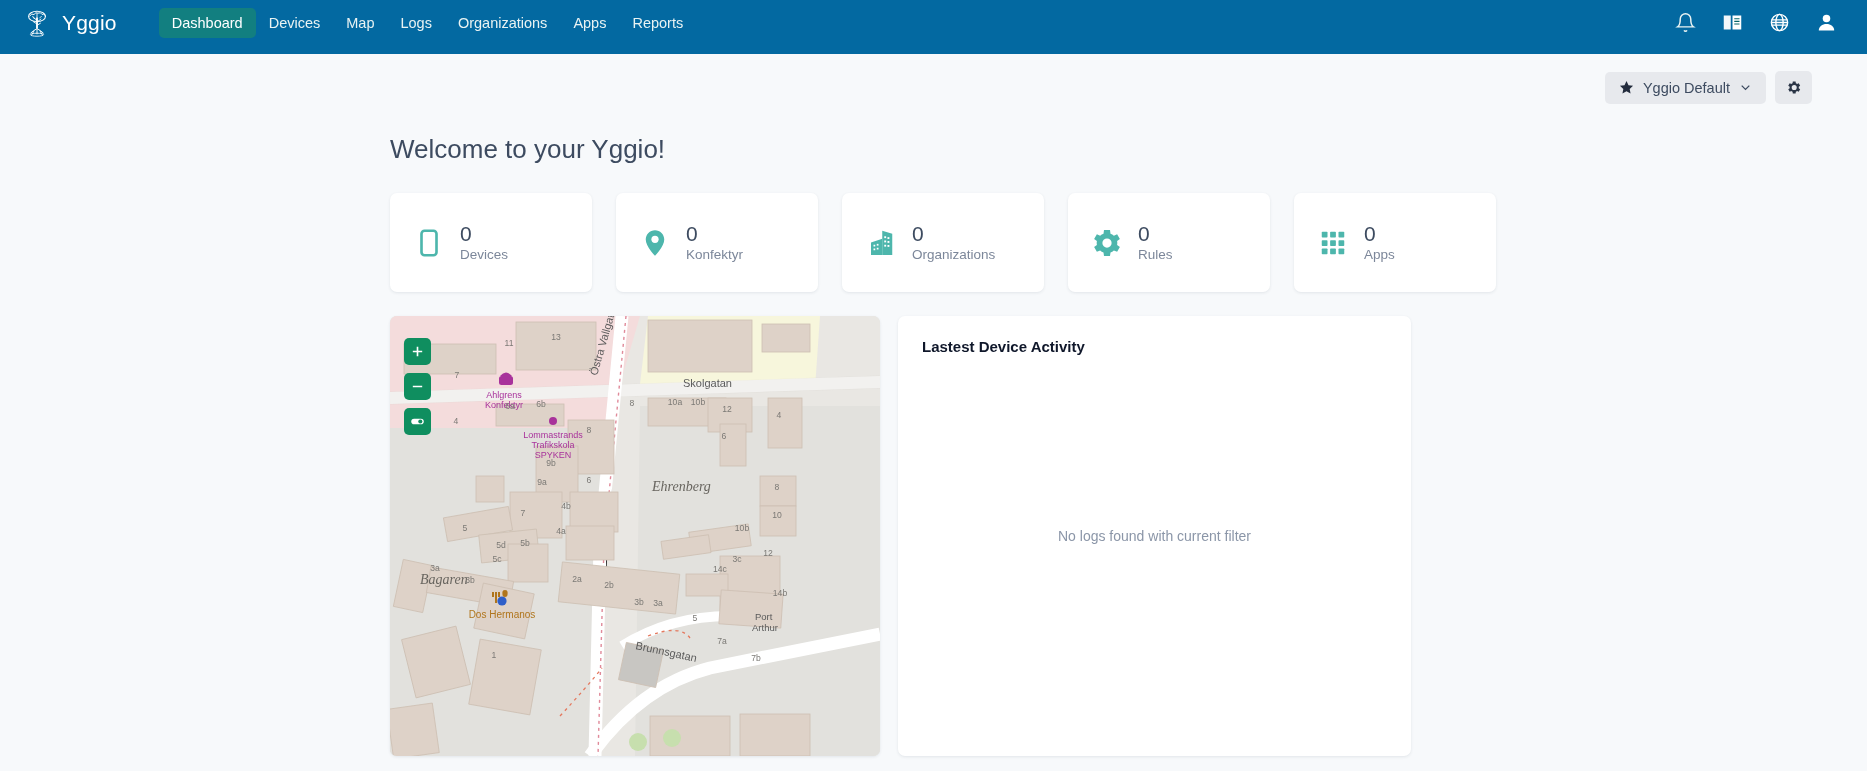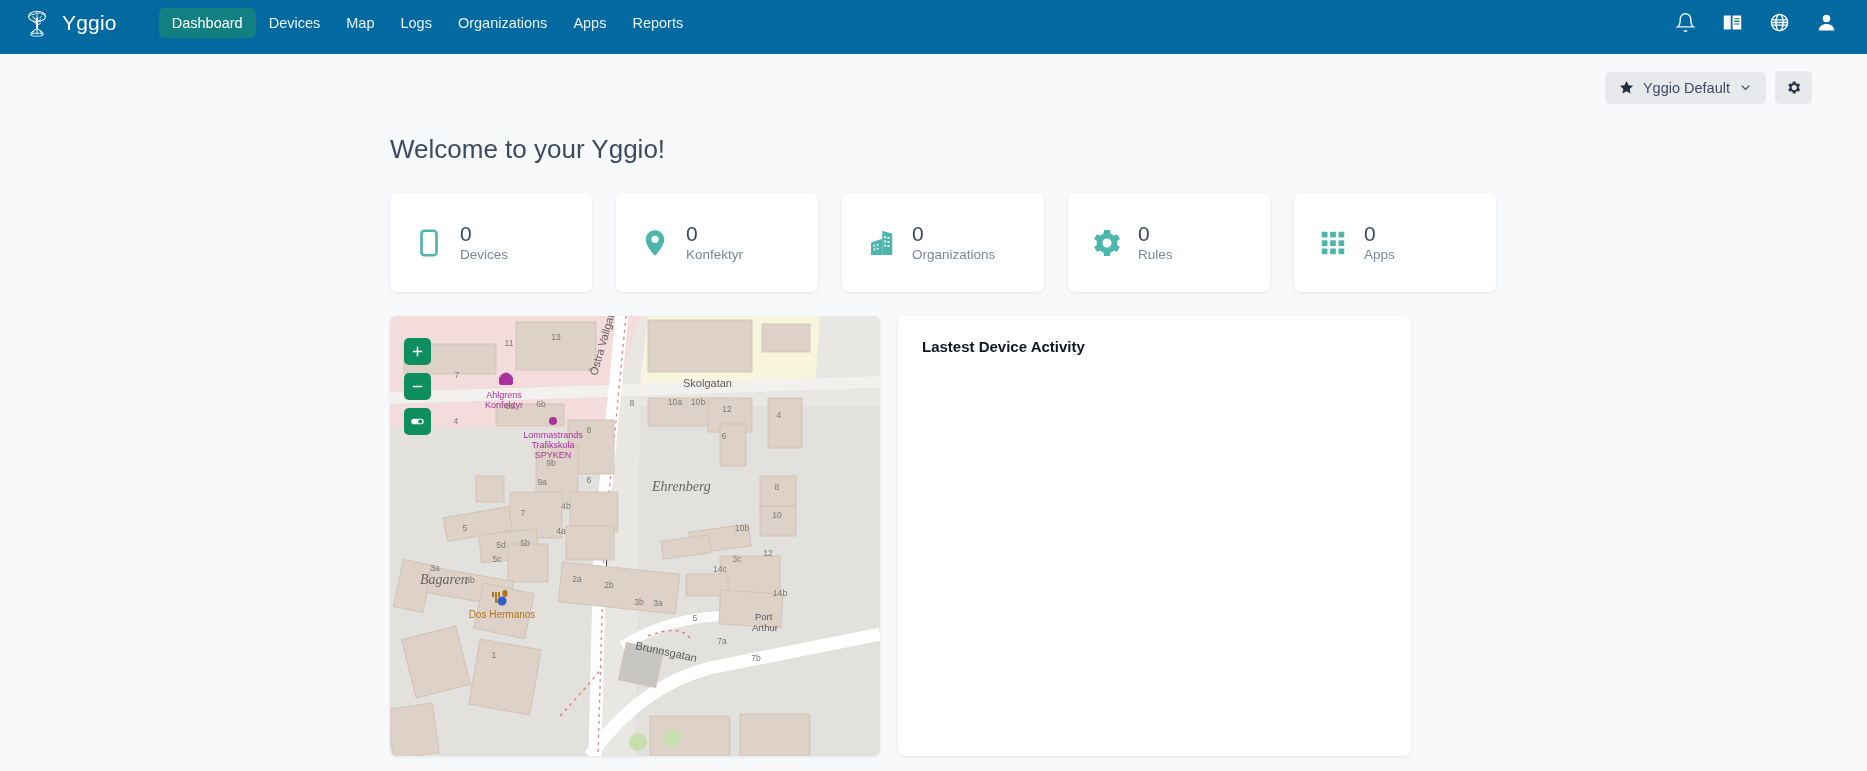--- a/index.html
+++ b/index.html
@@ -448,17 +448,18 @@
                 <rect x="2" y="7.5" width="20" height="9" rx="4.5"></rect>
                 <circle cx="16.5" cy="12" r="3.3" fill="#0f8e5f"></circle>
               </svg>
             </span>
           </div>
         </div>
       </div>
 
       <div class="activity-panel">
         <div class="activity-title">Lastest Device Activity</div>
+        <div class="activity-empty">No logs found with current filter</div>
       </div>
 
     </div>
   </div>
 </div>
 
 </body></html>

